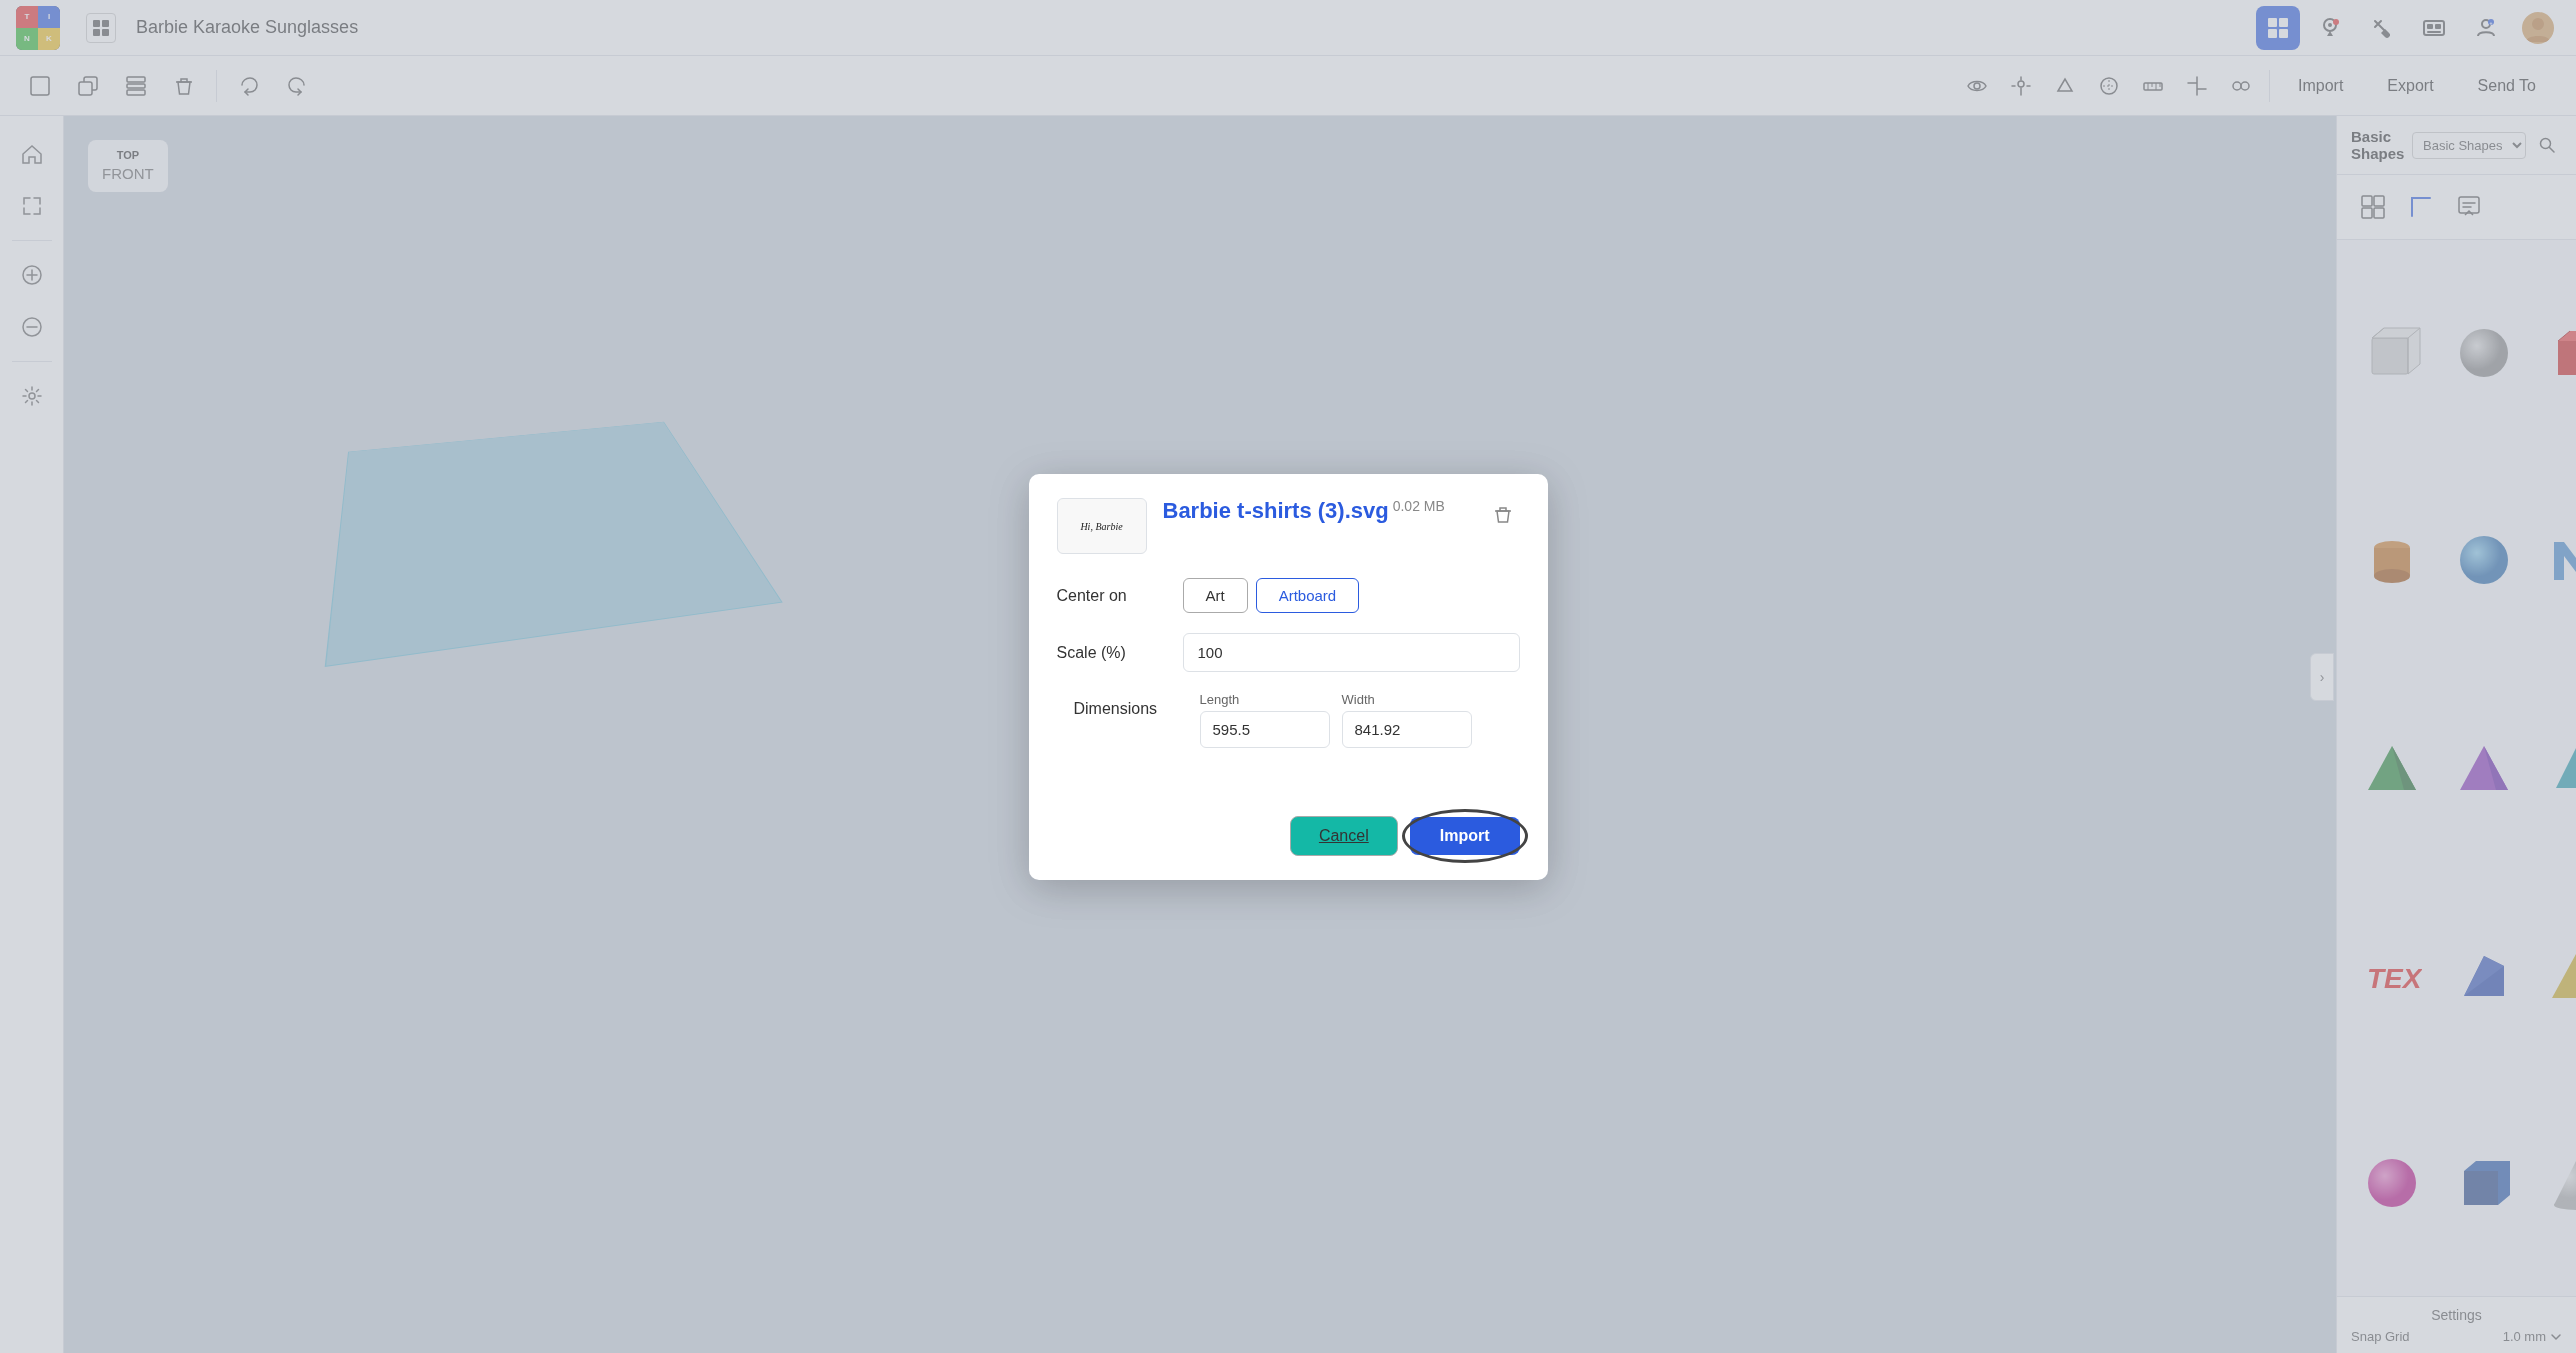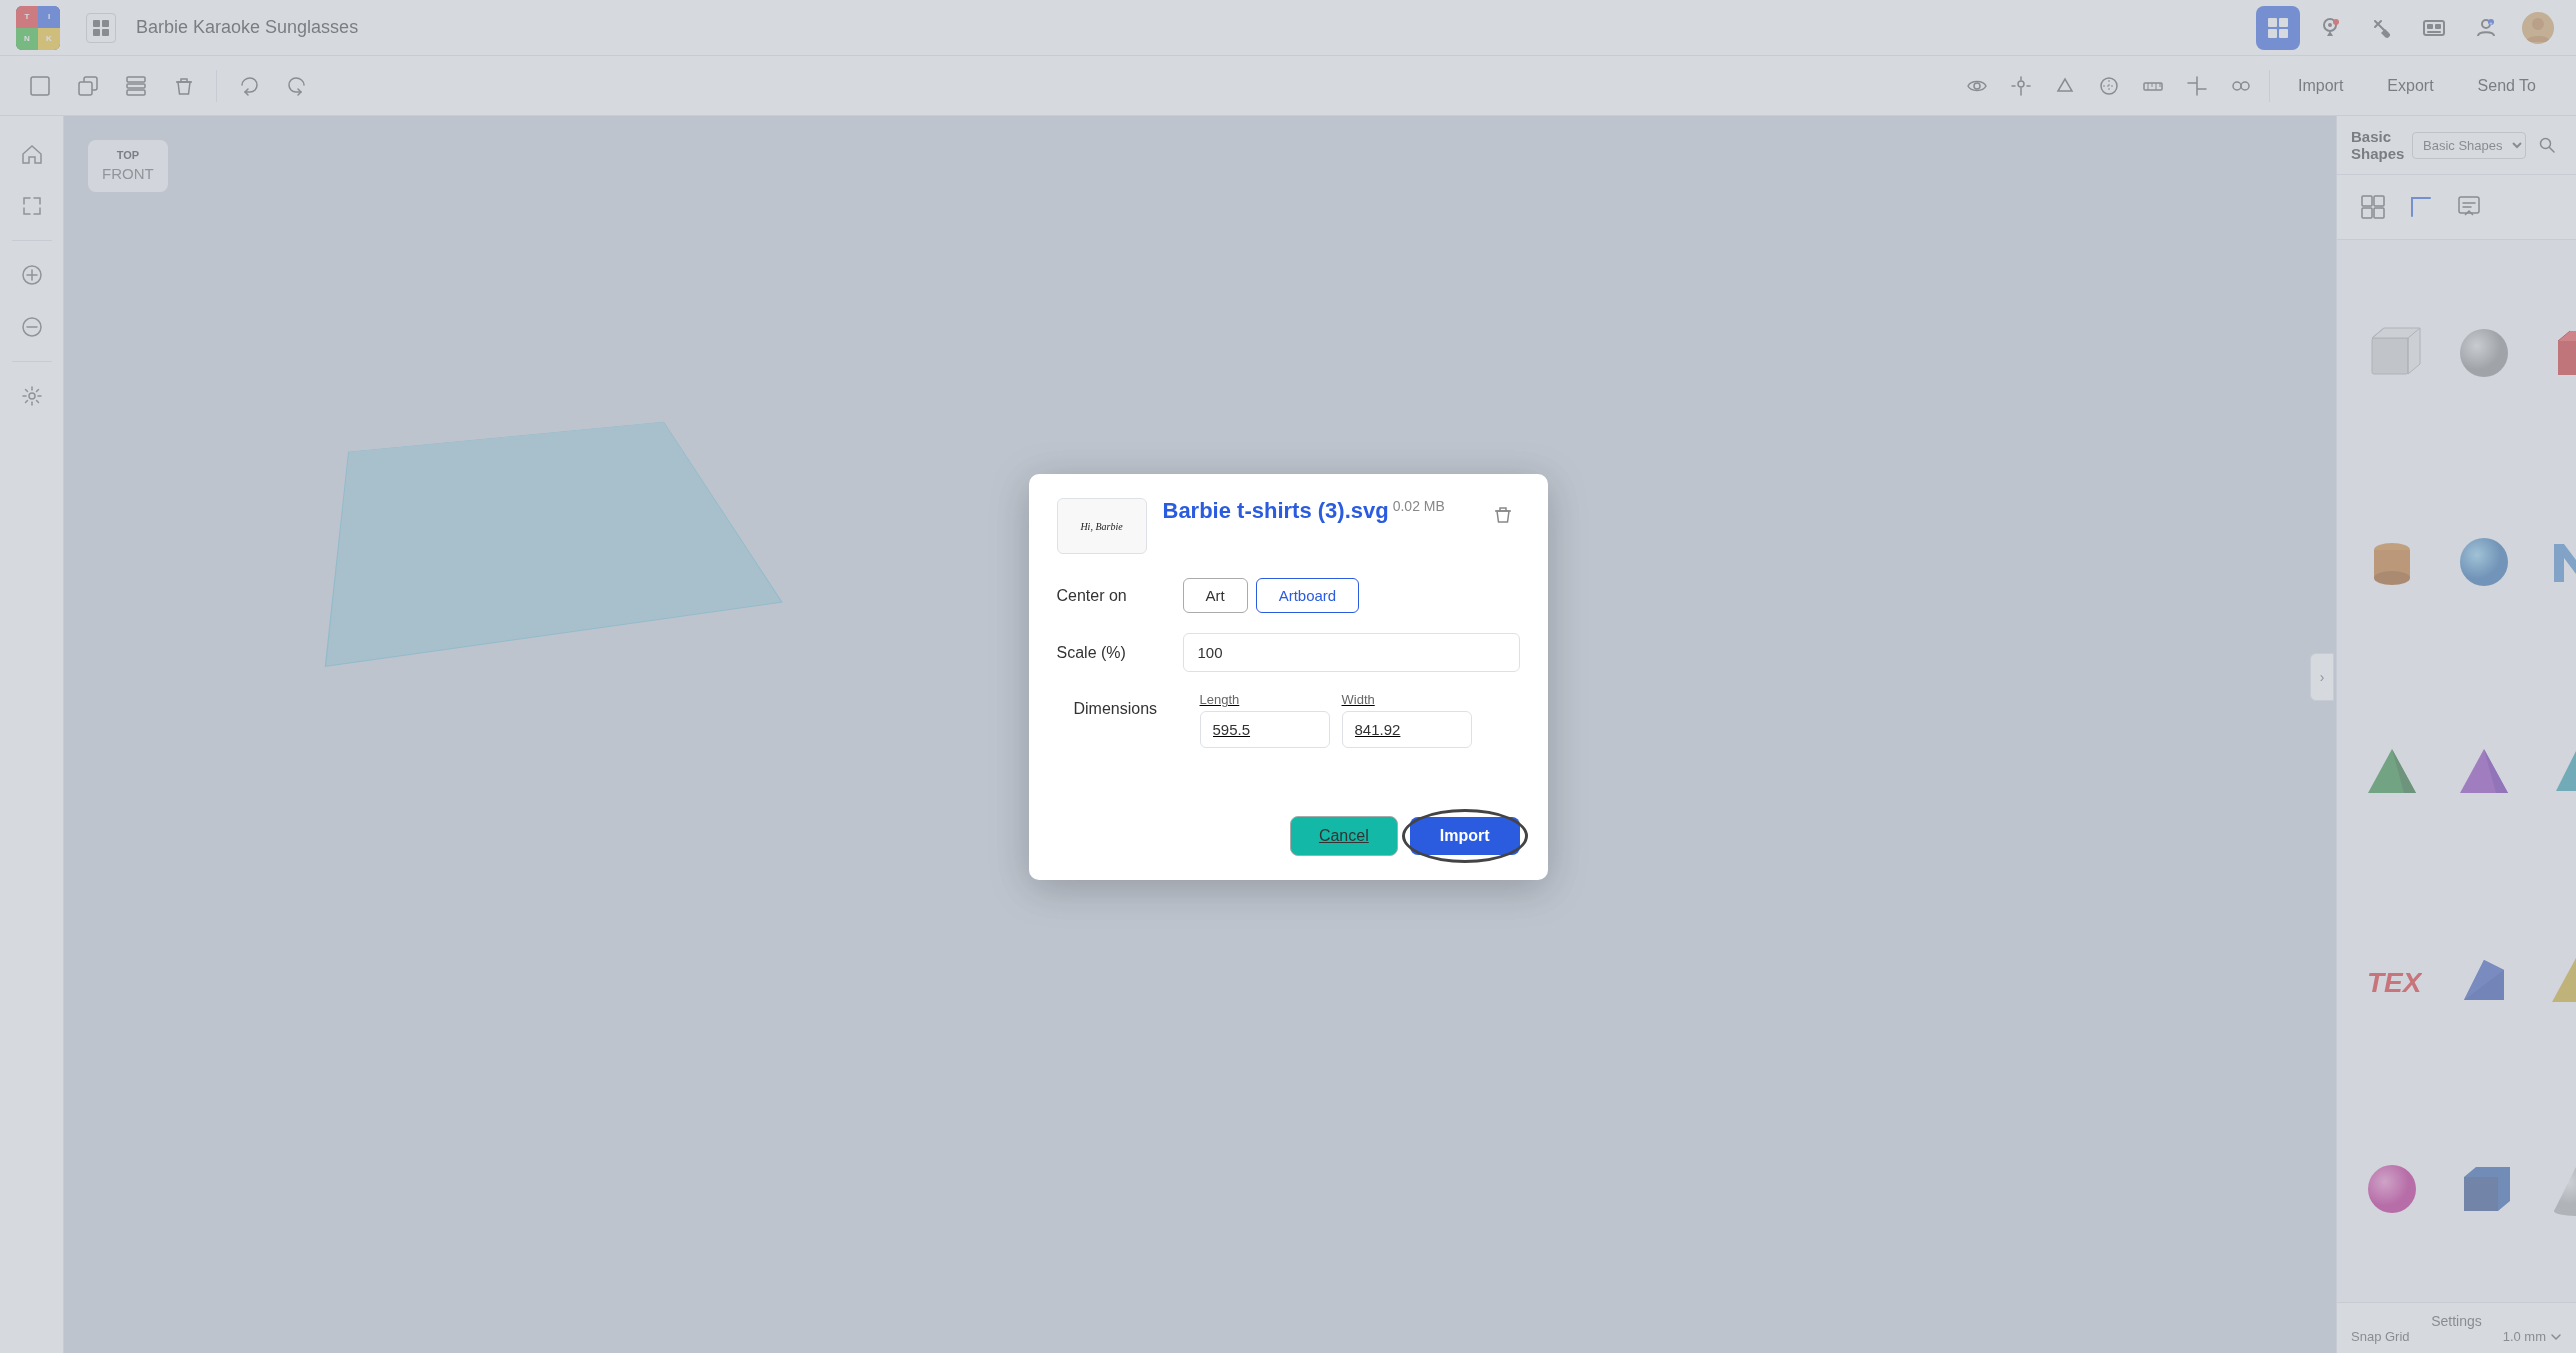--- a/index.html
+++ b/index.html
@@ -264,20 +264,21 @@
       align-items: center;
       justify-content: center;
     }
 
     .right-sidebar-footer {
       border-top: 1px solid #dde1e6;
       padding: 10px 14px;
       background: #fff;
       display: flex;
       flex-direction: column;
+      gap: 6px;
     }
     .settings-link {
       font-size: 14px;
       color: #555;
       cursor: pointer;
       text-align: center;
     }
     .snap-grid-row {
       display: flex;
       align-items: center;
@@ -469,21 +470,20 @@
     }
     .dimensions-fields {
       display: flex;
       gap: 12px;
       flex: 1;
     }
     .dimension-field {
       display: flex;
       flex-direction: column;
       gap: 4px;
-      text-decoration: underline;
     }
     .dimension-field-label {
       font-size: 13px;
       color: #666;
     }
     .dimension-input {
       width: 130px;
       padding: 9px 12px;
       border: 1.5px solid #dde1e6;
       border-radius: 6px;

